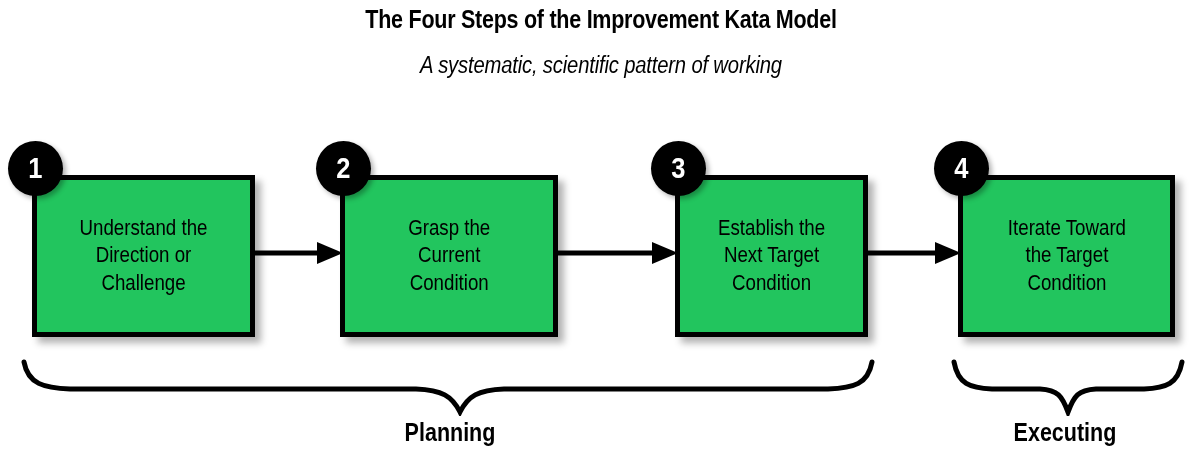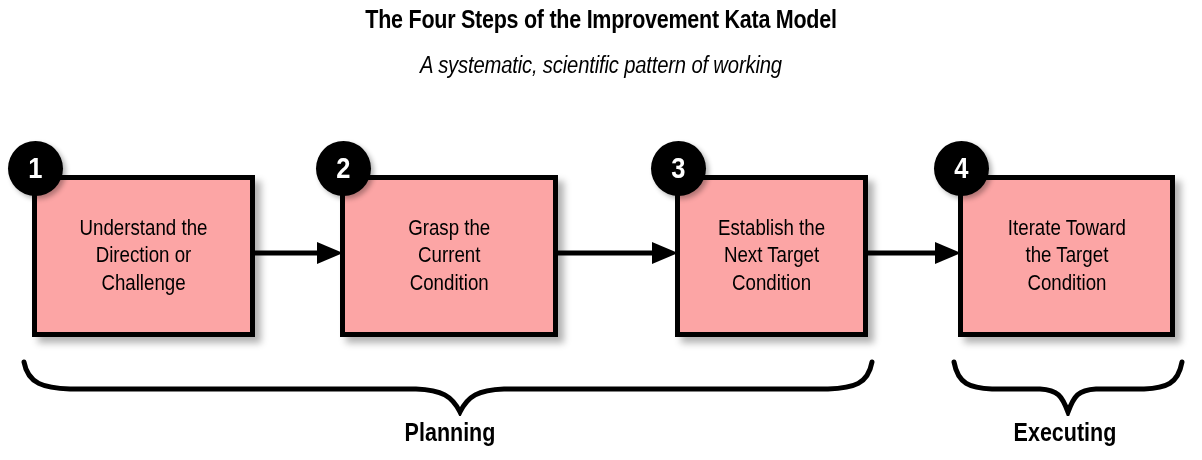--- a/index.html
+++ b/index.html
@@ -53,21 +53,21 @@
   
   .step {
     position: absolute;
     top: 175px;
     height: 162px;
     box-sizing: border-box;
   }
   .step-box {
     position: absolute;
     inset: 0;
-    background: #fca5a5;
+    background: #22c55e;
     border: 5px solid #000000;
     box-shadow: 6px 6px 7px rgba(0,0,0,0.30);
     box-sizing: border-box;
     display: flex;
     align-items: center;
     justify-content: center;
   }
   .step-label {
     font-family: "Liberation Sans", sans-serif;
     font-size: 21.5px;

